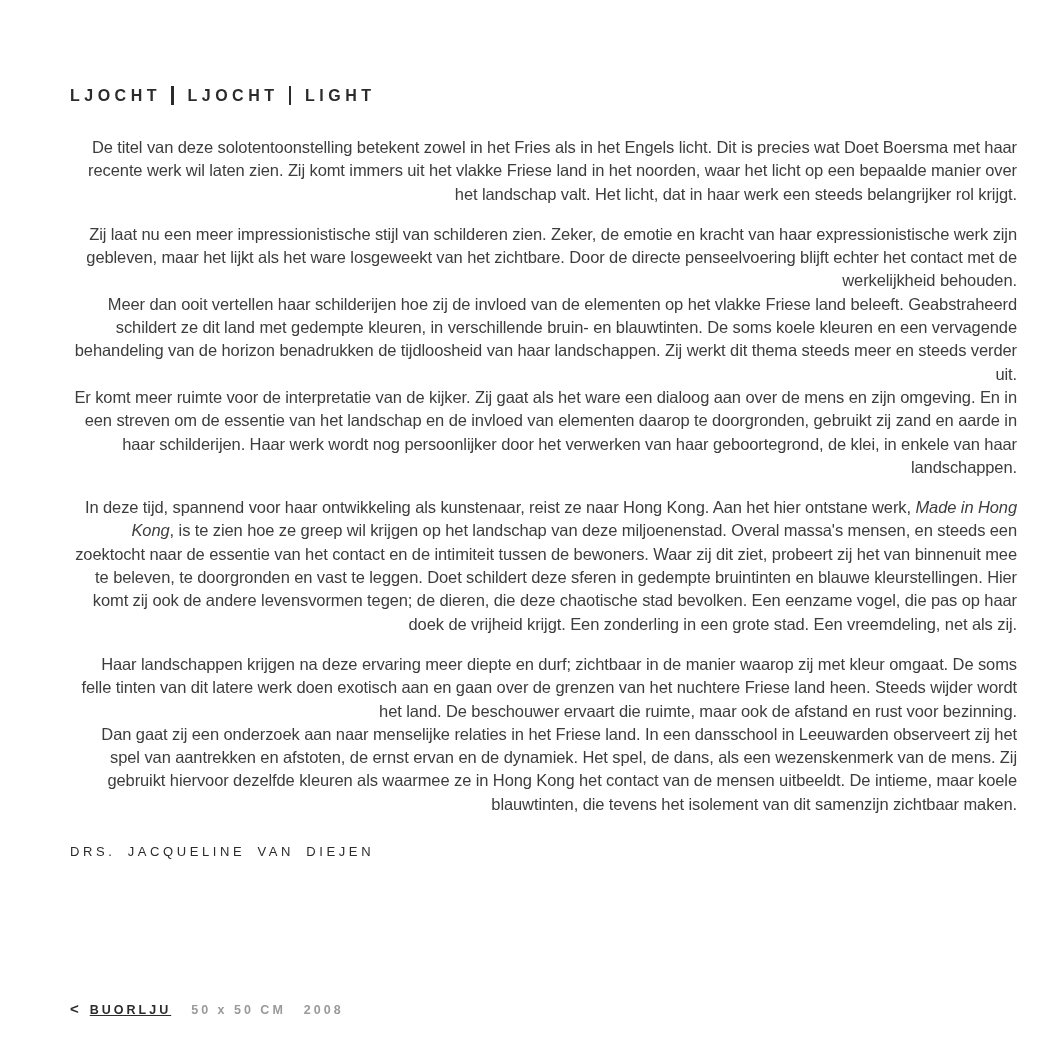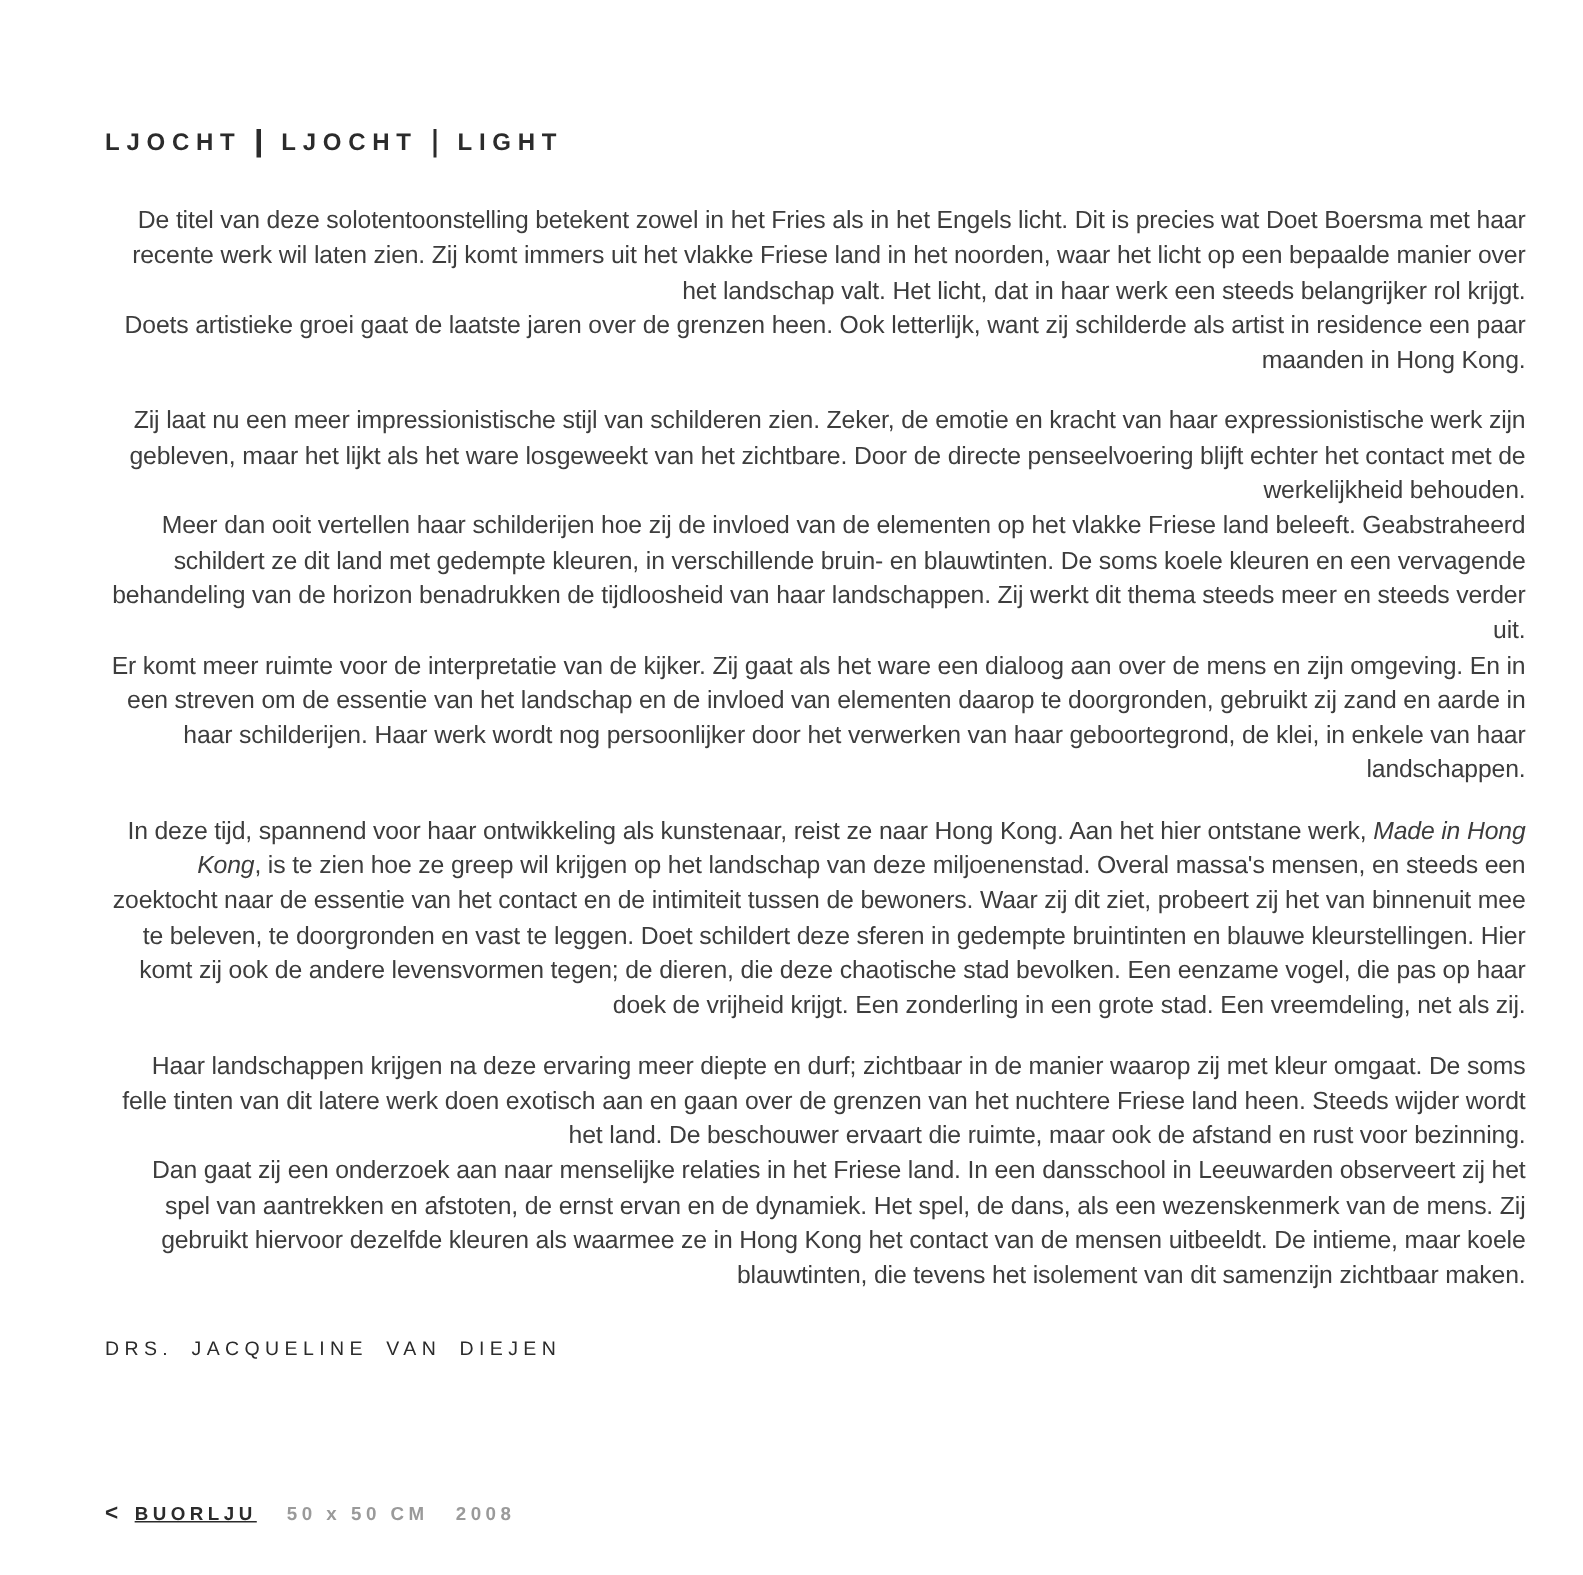--- a/index.html
+++ b/index.html
@@ -98,21 +98,20 @@
   <h1 class="title">
     <span>LJOCHT</span>
     <span class="bar"></span>
     <span>LJOCHT</span>
     <span class="bar"></span>
     <span>LIGHT</span>
   </h1>
 
   <section class="group">
     <p class="block">De titel van deze solotentoonstelling betekent zowel in het Fries als in het Engels licht. Dit is precies wat Doet Boersma met haar recente werk wil laten zien. Zij komt immers uit het vlakke Friese land in het noorden, waar het licht op een bepaalde manier over het landschap valt. Het licht, dat in haar werk een steeds belangrijker rol krijgt.</p>
-    <p class="block">Doets artistieke groei gaat de laatste jaren over de grenzen heen. Ook letterlijk, want zij schilderde als artist in residence een paar maanden in Hong Kong.</p>
   </section>
 
   <section class="group">
     <p class="block">Zij laat nu een meer impressionistische stijl van schilderen zien. Zeker, de emotie en kracht van haar expressionistische werk zijn gebleven, maar het lijkt als het ware losgeweekt van het zichtbare. Door de directe penseelvoering blijft echter het contact met de werkelijkheid behouden.</p>
     <p class="block">Meer dan ooit vertellen haar schilderijen hoe zij de invloed van de elementen op het vlakke Friese land beleeft. Geabstraheerd schildert ze dit land met gedempte kleuren, in verschillende bruin- en blauwtinten. De soms koele kleuren en een vervagende behandeling van de horizon benadrukken de tijdloosheid van haar landschappen. Zij werkt dit thema steeds meer en steeds verder uit.</p>
     <p class="block">Er komt meer ruimte voor de interpretatie van de kijker. Zij gaat als het ware een dialoog aan over de mens en zijn omgeving. En in een streven om de essentie van het landschap en de invloed van elementen daarop te doorgronden, gebruikt zij zand en aarde in haar schilderijen. Haar werk wordt nog persoonlijker door het verwerken van haar geboortegrond, de klei, in enkele van haar landschappen.</p>
   </section>
 
   <section class="group">
     <p class="block"><span>In deze tijd, spannend voor haar ontwikkeling als kunstenaar, reist ze naar Hong Kong. Aan het hier ontstane werk, </span><em>Made in Hong Kong</em><span>, is te zien hoe ze greep wil krijgen op het landschap van deze miljoenenstad. Overal massa's mensen, en steeds een zoektocht naar de essentie van het contact en de intimiteit tussen de bewoners. Waar zij dit ziet, probeert zij het van binnenuit mee te beleven, te doorgronden en vast te leggen. Doet schildert deze sferen in gedempte bruintinten en blauwe kleurstellingen. Hier komt zij ook de andere levensvormen tegen; de dieren, die deze chaotische stad bevolken. Een eenzame vogel, die pas op haar doek de vrijheid krijgt. Een zonderling in een grote stad. Een vreemdeling, net als zij.</span></p>

